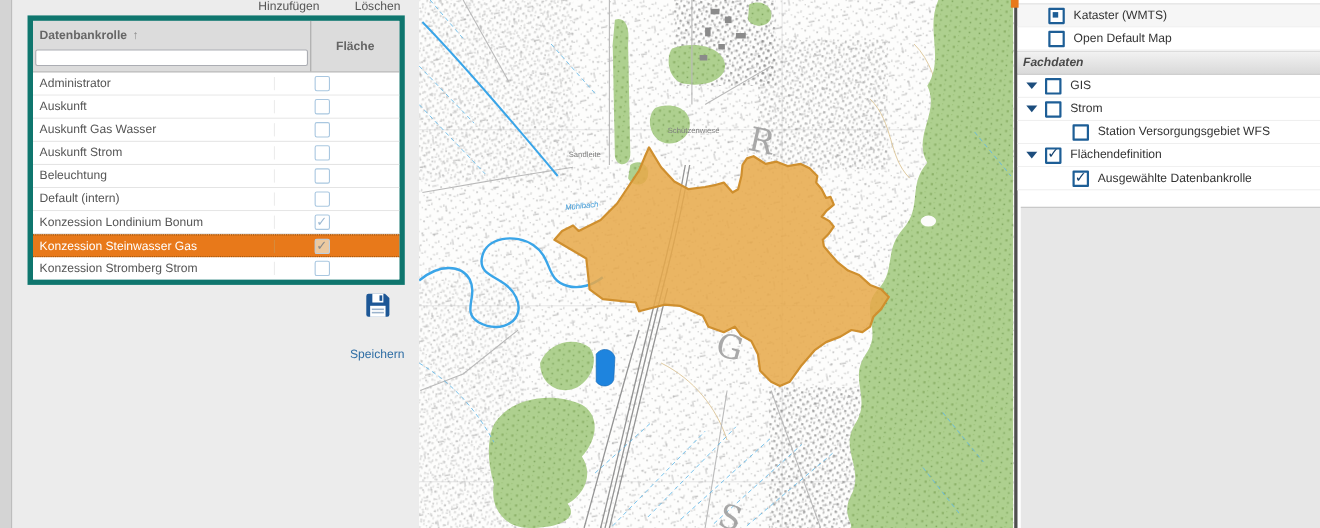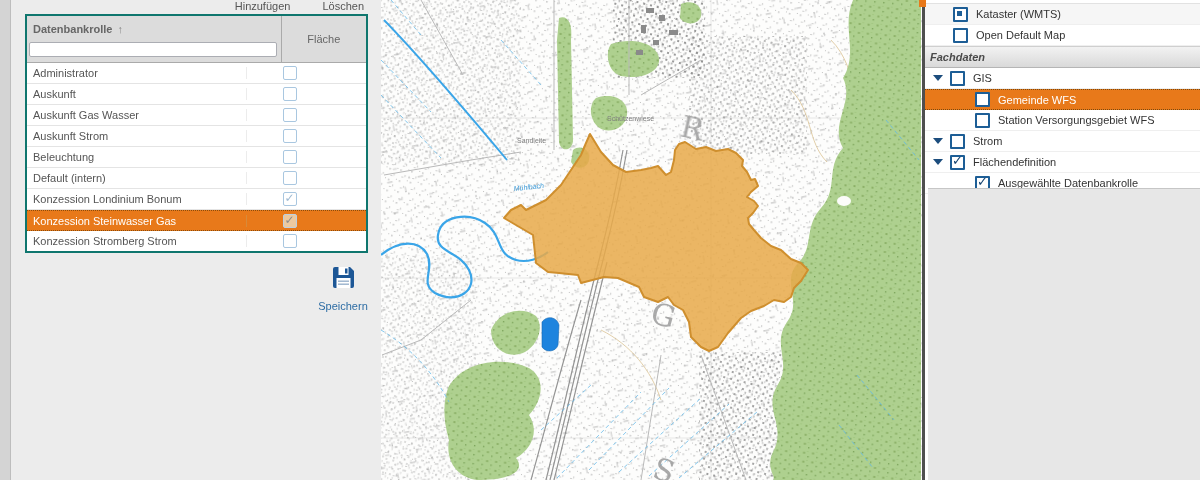--- a/index.html
+++ b/index.html
@@ -6,41 +6,41 @@
   body{
     width:1200px;height:480px;overflow:hidden;position:relative;
     font-family:"Liberation Sans","DejaVu Sans",sans-serif;
     font-size:11px;color:#555;background:#ececec;
   }
   
   .left-panel{position:absolute;left:0;top:0;width:381px;height:480px;background:#ececec;}
   .edge-strip{position:absolute;left:0;top:0;width:10px;height:480px;background:#d4d4d4;border-right:1px solid #bdbdbd;}
   .toolbar{position:absolute;left:25px;top:0;width:343px;height:14px;display:flex;justify-content:flex-end;gap:32px;align-items:flex-start;padding-right:4px;box-sizing:border-box;}
   .tool-btn{color:#555;cursor:pointer;line-height:12px;}
-  .rtable{position:absolute;left:25px;top:14px;width:343px;border:2px solid #0f766e;background:#fff;box-sizing:border-box;}
+  .rtable{position:absolute;left:25px;top:14px;width:343px;border:5px solid #0f766e;background:#fff;box-sizing:border-box;}
   .thead{display:flex;border-bottom:1px solid #aaa;background:#dcdcdc;}
   .th-role{width:256px;border-right:1px solid #aaa;box-sizing:border-box;}
   .th-title{height:26px;display:flex;align-items:center;padding-left:6px;font-weight:bold;color:#666;}
   .sort-arrow{margin-left:5px;color:#8a8a8a;font-weight:bold;}
   .th-filter{height:19px;padding:0 2px 1px 2px;}
   .th-filter input{width:248px;height:15px;border:1px solid #abadb3;border-radius:2px;font-size:11px;padding:0 3px;box-sizing:border-box;}
-  .th-flaeche{width:85px;display:flex;align-items:center;justify-content:center;font-weight:normal;color:#666;}
+  .th-flaeche{width:85px;display:flex;align-items:center;justify-content:center;font-weight:bold;color:#666;}
   .trow{display:flex;height:20px;align-items:center;border-bottom:1px solid #e4e4e4;background:#fff;cursor:pointer;}
   .trow:last-child{border-bottom:none;}
   .cell-name{width:220px;padding-left:6px;box-sizing:border-box;border-right:1px solid #ececec;white-space:nowrap;overflow:hidden;}
   .cell-check{width:85px;display:flex;justify-content:center;}
   .cb{width:12px;height:12px;border:1px solid #a9c7e0;border-radius:2px;background:#fff;position:relative;display:inline-block;}
   .cb[data-checked="true"]::after{content:"✓";position:absolute;left:1px;top:-2px;font-size:12px;font-weight:bold;color:#9db9d2;}
   .trow[data-selected="true"]{background:#e8791a;color:#fff;border-top:1px dotted #8a4c0c;border-bottom:1px dotted #8a4c0c;height:19px;}
   .trow[data-selected="true"] .cell-name{border-right:1px solid #d78a3a;}
   .trow[data-selected="true"] .cb{background:#ecc9a0;border-color:#bcd0e2;}
   .trow[data-selected="true"] .cb[data-checked="true"]::after{color:#8a8a8a;}
   .save-area{position:absolute;left:312px;top:266px;width:62px;text-align:center;cursor:pointer;}
   .save-area .icon{display:inline-block;}
-  .save-label{margin-top:9px;color:#2e6da4;}
+  .save-label{margin-top:24px;color:#2e6da4;}
   
   .map{position:absolute;left:381px;top:0;width:541px;height:480px;background:#fff;}
   .splitter-nub{position:absolute;left:919px;top:0;width:7px;height:7px;background:#e8791a;z-index:5;}
   
   .right-panel{position:absolute;left:922px;top:0;width:278px;height:480px;background:#fff;border-left:3px solid #4f4f4f;box-sizing:border-box;}
   .lrow{height:20px;display:flex;align-items:center;border-bottom:1px solid #efefef;background:#fff;cursor:pointer;position:relative;}
   .lrow.first{margin-top:3px;border-top:1px solid #e2e2e2;background:#f6f6f6;}
   .section-header{height:20px;display:flex;align-items:center;padding-left:5px;font-weight:bold;color:#4a4a4a;
     background:linear-gradient(#f2f2f2,#d9d9d9);border-top:1px solid #cfcfcf;border-bottom:1px solid #b5b5b5;font-style:italic;}
   .tri{width:0;height:0;border-left:5px solid transparent;border-right:5px solid transparent;border-top:6px solid #1c4d7d;margin:0 0 0 5px;display:inline-block;}
@@ -307,34 +307,30 @@
 
   <div class="section-header">
     <span>Fachdaten</span>
   </div>
 
   <div class="lrow" data-selected="false">
     <span class="tri ind-l1"></span>
     <span class="cb2" style="margin-left:7px;" data-state="unchecked"></span>
     <span class="lbl">GIS</span>
   </div>
-  <div class="lrow" data-selected="true">
-    <span class="cb2 ind-l2" data-state="unchecked"></span>
-    <span class="lbl">Gemeinde WFS</span>
-  </div>
-  <div class="lrow" data-selected="false">
-    <span class="cb2 ind-l2" data-state="unchecked"></span>
-    <span class="lbl">Station Versorgungsgebiet WFS</span>
-  </div>
   <div class="lrow" data-selected="false">
     <span class="tri ind-l1"></span>
     <span class="cb2" style="margin-left:7px;" data-state="unchecked"></span>
     <span class="lbl">Strom</span>
   </div>
   <div class="lrow" data-selected="false">
+    <span class="cb2 ind-l2" data-state="unchecked"></span>
+    <span class="lbl">Station Versorgungsgebiet WFS</span>
+  </div>
+  <div class="lrow" data-selected="false">
     <span class="tri ind-l1"></span>
     <span class="cb2" style="margin-left:7px;" data-state="checked"></span>
     <span class="lbl">Flächendefinition</span>
   </div>
   <div class="lrow" data-selected="false">
     <span class="cb2 ind-l2" data-state="checked"></span>
     <span class="lbl">Ausgewählte Datenbankrolle</span>
   </div>
 
   <div class="panel-rest"></div>

